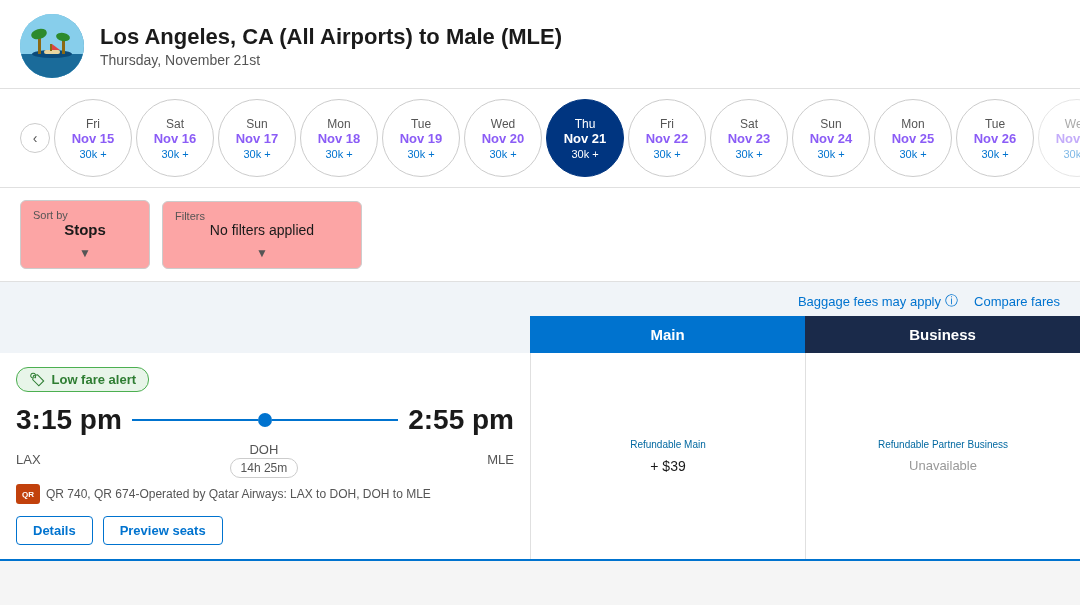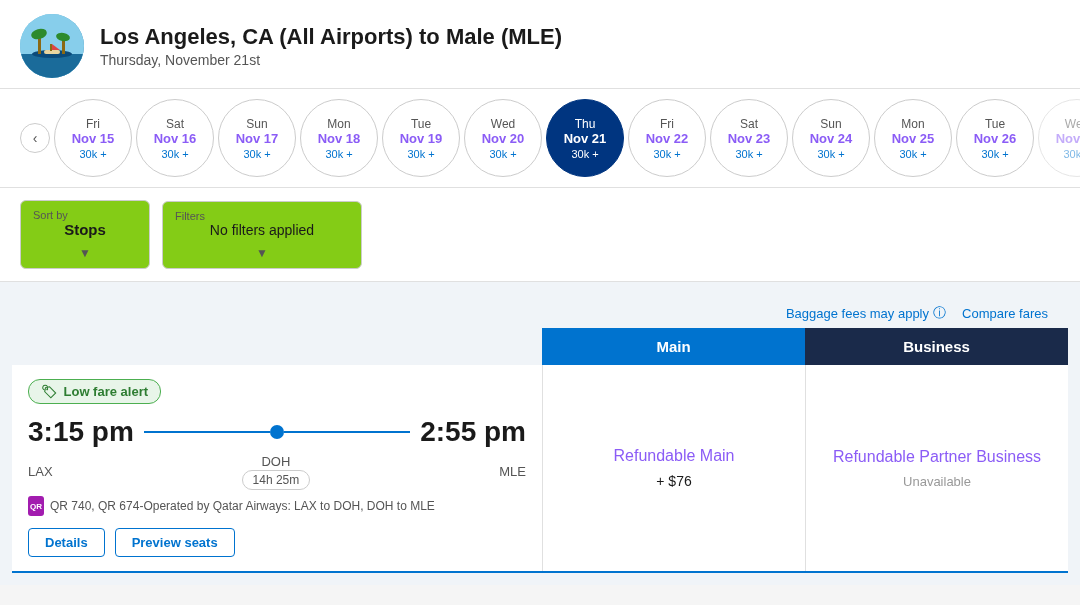--- a/index.html
+++ b/index.html
@@ -19,28 +19,28 @@
     .date-item { border: 1.5px solid #ccc; border-radius: 50%; width: 78px; height: 78px; display: flex; flex-direction: column; align-items: center; justify-content: center; cursor: pointer; background: white; }
     .date-item.active { background: #003580; border-color: #003580; }
     .date-item .day { font-size: 12px; color: #555; font-weight: normal; }
     .date-item .date { font-size: 13px; font-weight: bold; color: #8b5cf6; }
     .date-item .price { font-size: 11px; color: #0073cf; margin-top: 2px; }
     .date-item.active .day, .date-item.active .date, .date-item.active .price { color: white; }
     .date-item.faded { opacity: 0.5; }
 
     
     .filters-row { background: white; padding: 12px 20px; display: flex; gap: 12px; align-items: center; border-bottom: 1px solid #e0e0e0; }
-    .filter-select { border: 1.5px solid #ccc; border-radius: 6px; padding: 8px 12px; display: flex; flex-direction: column; cursor: pointer; min-width: 130px; background: #84cc16; }
+    .filter-select { border: 1.5px solid #ccc; border-radius: 6px; padding: 8px 12px; display: flex; flex-direction: column; cursor: pointer; min-width: 130px; background: #fca5a5; }
     .filter-select label { font-size: 11px; color: #555; }
     .filter-select .select-row { display: flex; align-items: center; justify-content: space-between; gap: 8px; flex-direction: column; }
     .filter-select .select-val { font-size: 15px; font-weight: bold; color: #1a1a1a; }
     .filter-select .chev { color: #555; font-size: 12px; }
 
     
-    .main-content { display: flex; flex-direction: column; background: #f0f4f8; padding: 12px; }
+    .main-content { display: flex; flex-direction: column; background: #f0f4f8; padding: 0; }
 
     
     .results-topbar { display: flex; justify-content: flex-end; align-items: center; gap: 16px; padding: 10px 20px 6px; background: #f0f4f8; }
     .baggage-link { font-size: 13px; color: #0073cf; cursor: pointer; display: flex; align-items: center; gap: 4px; }
     .compare-link { font-size: 13px; color: #0073cf; cursor: pointer; }
     .col-header { flex: 1; padding: 10px 0; text-align: center; font-size: 15px; font-weight: bold; color: white; }
     .col-header.main-col { background: #0073cf; }
     .col-header.business-col { background: #1a2a4a; }
 
     
@@ -55,29 +55,29 @@
     .dep-time { font-size: 28px; font-weight: bold; color: #1a1a1a; }
     .arr-time { font-size: 28px; font-weight: bold; color: #1a1a1a; }
     .route-line { flex: 1; display: flex; align-items: center; justify-content: center; position: relative; margin: 0 10px; }
     .line { height: 2px; background: #0073cf; flex: 1; }
     .dot { width: 14px; height: 14px; border-radius: 50%; background: #0073cf; flex-shrink: 0; }
     .airports-row { display: flex; align-items: center; justify-content: space-between; margin-bottom: 6px; }
     .airport { font-size: 13px; color: #555; }
     .airport-center { text-align: center; }
     .layover-badge { display: inline-block; border: 1px solid #ccc; border-radius: 12px; padding: 2px 10px; font-size: 12px; color: #555; }
     .airline-row { display: flex; align-items: center; gap: 6px; font-size: 12px; color: #555; margin-top: 6px; }
-    .airline-logo { width: 16px; height: 20px; background: #a21caf; border-radius: 3px; display: flex; align-items: center; justify-content: center; font-size: 8px; color: white; font-weight: bold; }
+    .airline-logo { width: 24px; height: 20px; background: #c2410c; border-radius: 3px; display: flex; align-items: center; justify-content: center; font-size: 8px; color: white; font-weight: bold; }
     .action-btns { display: flex; gap: 10px; margin-top: 12px; }
     .btn-details { border: 1.5px solid #0073cf; background: white; color: #0073cf; padding: 6px 16px; border-radius: 4px; font-size: 13px; cursor: pointer; font-weight: bold; }
     .btn-preview { border: 1.5px solid #0073cf; background: white; color: #0073cf; padding: 6px 16px; border-radius: 4px; font-size: 13px; cursor: pointer; font-weight: bold; }
 
     
     .fare-cols { display: flex; flex: 1; }
     .fare-col { flex: 1; display: flex; flex-direction: column; align-items: center; justify-content: center; padding: 20px 10px; border-left: 1px solid #e0e0e0; }
-    .fare-type { font-size: 16px; color: #8b5cf6; margin-bottom: 8px; }
+    .fare-type { font-size: 10px; color: #0369a1; margin-bottom: 8px; }
     .fare-miles { font-size: 24px; font-weight: bold; color: #1a1a1a; }
     .fare-extra { font-size: 14px; color: #1a1a1a; }
     .fare-unavailable { font-size: 13px; color: #999; }
   </style>
 </head>
 <body>
 
 <div class="header">
   <div class="header-img">
     <svg viewBox="0 0 64 64" xmlns="http://www.w3.org/2000/svg">
@@ -235,21 +235,21 @@
       </div>
       <div class="action-btns">
         <button class="btn-details">Details</button>
         <button class="btn-preview">Preview seats</button>
       </div>
     </div>
 
     <div class="fare-cols">
       <div class="fare-col">
         <div class="fare-type">Refundable Main</div>
-        <div class="fare-extra">+ $76</div>
+        <div class="fare-extra">+ $39</div>
       </div>
       <div class="fare-col" style="border-left:1px solid #e0e0e0;">
         <div class="fare-type">Refundable Partner Business</div>
         <div class="fare-unavailable">Unavailable</div>
       </div>
     </div>
   </div>
 </div>
 
 </body></html>

